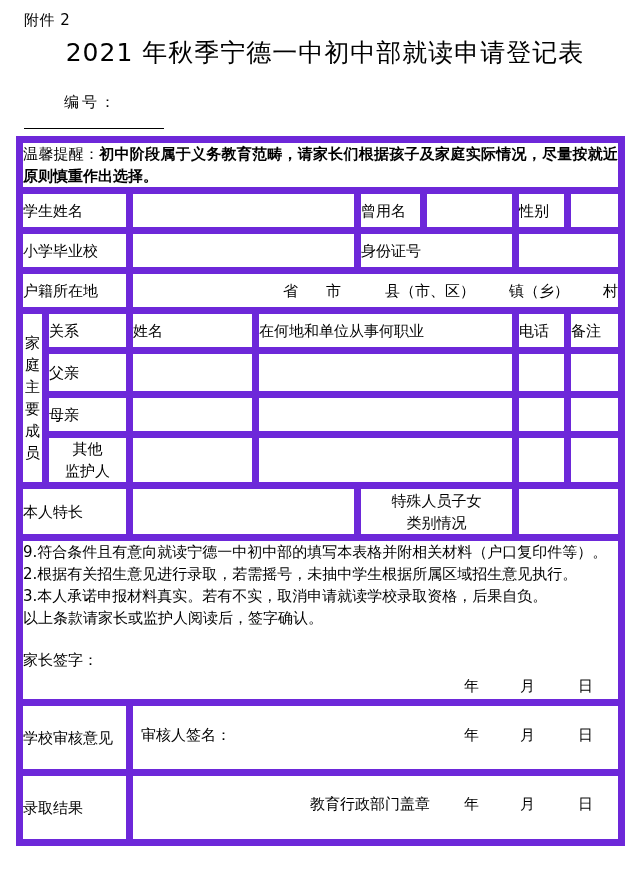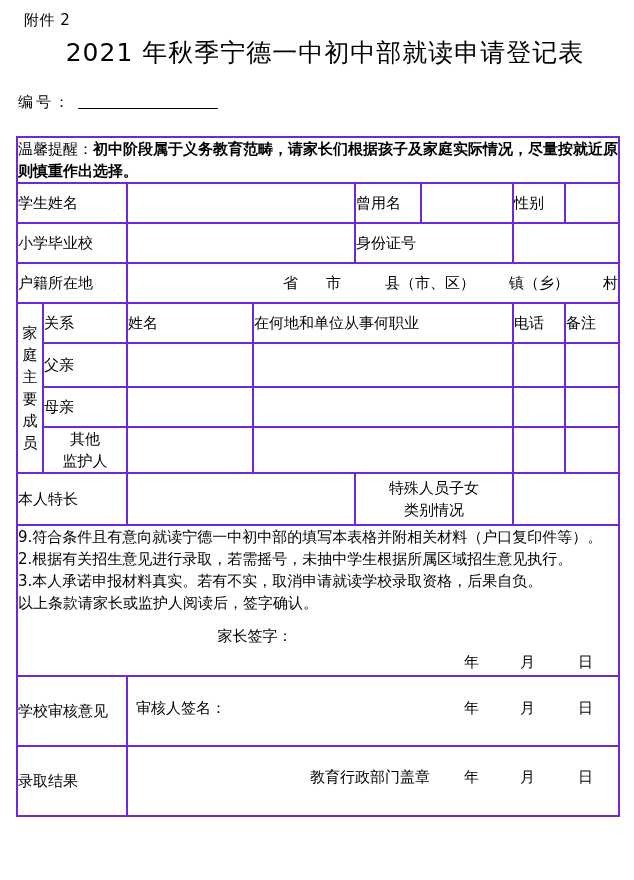--- a/index.html
+++ b/index.html
@@ -43,23 +43,24 @@
     line-height: 34px;
     letter-spacing: 1px;
     padding-left: 16px;
     box-sizing: border-box;
   }
   .serial-row {
     position: absolute;
     left: 18px;
     top: 92px;
     display: flex;
-    align-items: flex-start;
+    align-items: center;
     font-size: 15px;
     line-height: 20px;
+    flex-direction: column;
   }
   .serial-label {
     letter-spacing: 3px;
     white-space: nowrap;
   }
   .serial-blank {
     display: inline-block;
     width: 140px;
     border-bottom: 1.6px solid #000;
     margin-left: 6px;
@@ -69,21 +70,21 @@
   
   table.form {
     position: absolute;
     left: 16px;
     top: 136px;
     width: 602px;
     border-collapse: collapse;
     table-layout: fixed;
   }
   table.form td {
-    border: 2px solid #6d28d9;
+    border: 7px solid #6d28d9;
     padding: 0;
     vertical-align: middle;
     font-size: 15px;
     line-height: 22px;
   }
   .c-center { }
 
   .notice-cell {
     padding: 8px 10px 10px 10px;
     text-align: justify;
@@ -130,22 +131,22 @@
   .terms-cell {
     padding: 6px 8px 4px 8px;
     font-size: 14.5px;
     line-height: 29px;
     text-align: left;
   }
   .terms-cell .term-line {
     white-space: nowrap;
   }
   .sign-line {
-    margin-top: 9px;
-    text-align: center;
+    margin-top: 18px;
+    text-align: left;
     padding-right: 126px;
     line-height: 26px;
   }
   .date-line {
     text-align: right;
     padding-right: 22px;
     line-height: 26px;
   }
   .date-line .d-y { display: inline-block; width: 56px; text-align: left;}
   .date-line .d-m { display: inline-block; width: 58px; text-align: left;}

